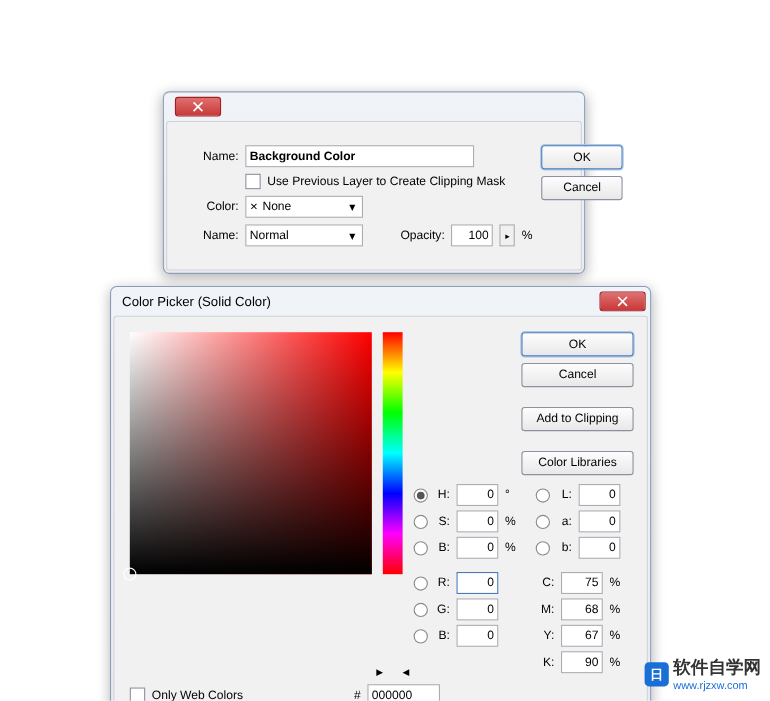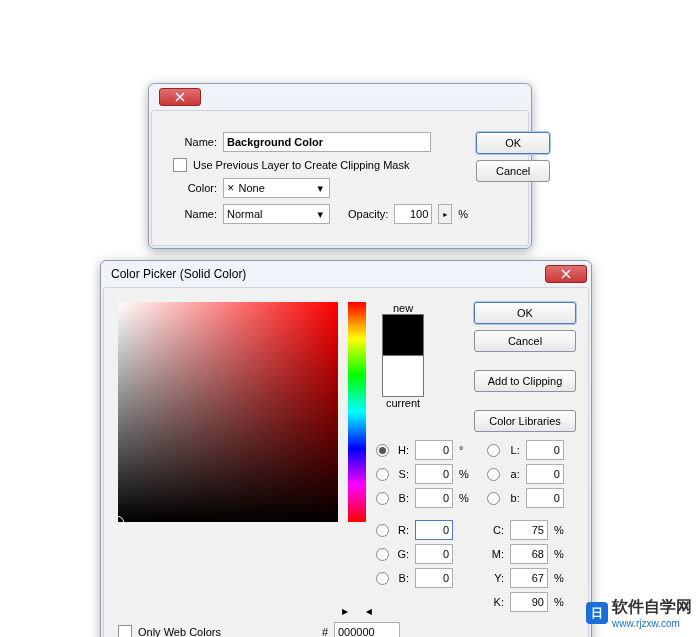--- a/index.html
+++ b/index.html
@@ -40,39 +40,39 @@
         </svg>
     </div>
   </div>
   <div class="body">
     <div style="display:flex">
       <div style="flex:1">
         <div class="row">
           <span class="lbl">Name:</span>
           <input type="text" style="width: 200px; font-weight: bold;" value="Background Color">
         </div>
-        <div class="row" style="">
+        <div class="row" style="margin-left:50px">
           <span class="chk"></span>
           <span>Use Previous Layer to Create Clipping Mask</span>
         </div>
         <div class="row">
           <span class="lbl">Color:</span>
           <div class="dd" style="width:100px">
             <span style="font-size:9px">✕</span>
             <span>None</span>
             <span class="arrow">▾</span>
           </div>
         </div>
         <div class="row" style="margin-bottom:0">
           <span class="lbl">Name:</span>
           <div class="dd" style="width:100px">
             <span>Normal</span>
             <span class="arrow">▾</span>
           </div>
-          <span style="margin-left:12px">Opacity:</span>
+          <span style="margin-left:28px">Opacity:</span>
           <input type="text" class="num" value="100" style="">
           <span class="spinbtn">▸</span>
           <span>%</span>
         </div>
       </div>
       <div style="display:flex;flex-direction:column;gap:6px;margin-left:8px">
         <div class="btn primary">
             <span>OK</span>
           </div>
         <div class="btn">
@@ -97,26 +97,20 @@
       <div class="sv">
           <div class="pick"></div>
         </div>
       <div style="position:relative">
         <div class="hue"></div>
         <div style="position:absolute;left:-6px;bottom:-4px;font-size:8px">▶</div>
         <div style="position:absolute;right:-6px;bottom:-4px;font-size:8px">◀</div>
       </div>
       <div style="flex:1;display:flex;flex-direction:column">
         <div style="display:flex">
-          <div style="text-align:center;margin-left:6px">
-            <div>new</div>
-            <div class="swatch" style="background:#000"></div>
-            <div class="swatch" style="background:#fff;border-top:none"></div>
-            <div>current</div>
-          </div>
           <div style="flex:1;display:flex;flex-direction:column;gap:6px;align-items:flex-end;margin-left:8px">
             <div class="btn primary" style="width:100px">
                 <span>OK</span>
               </div>
             <div class="btn" style="width:100px">
                 <span>Cancel</span>
               </div>
             <div style="height:6px"></div>
             <div class="btn" style="width:100px">
                 <span>Add to Clipping</span>

